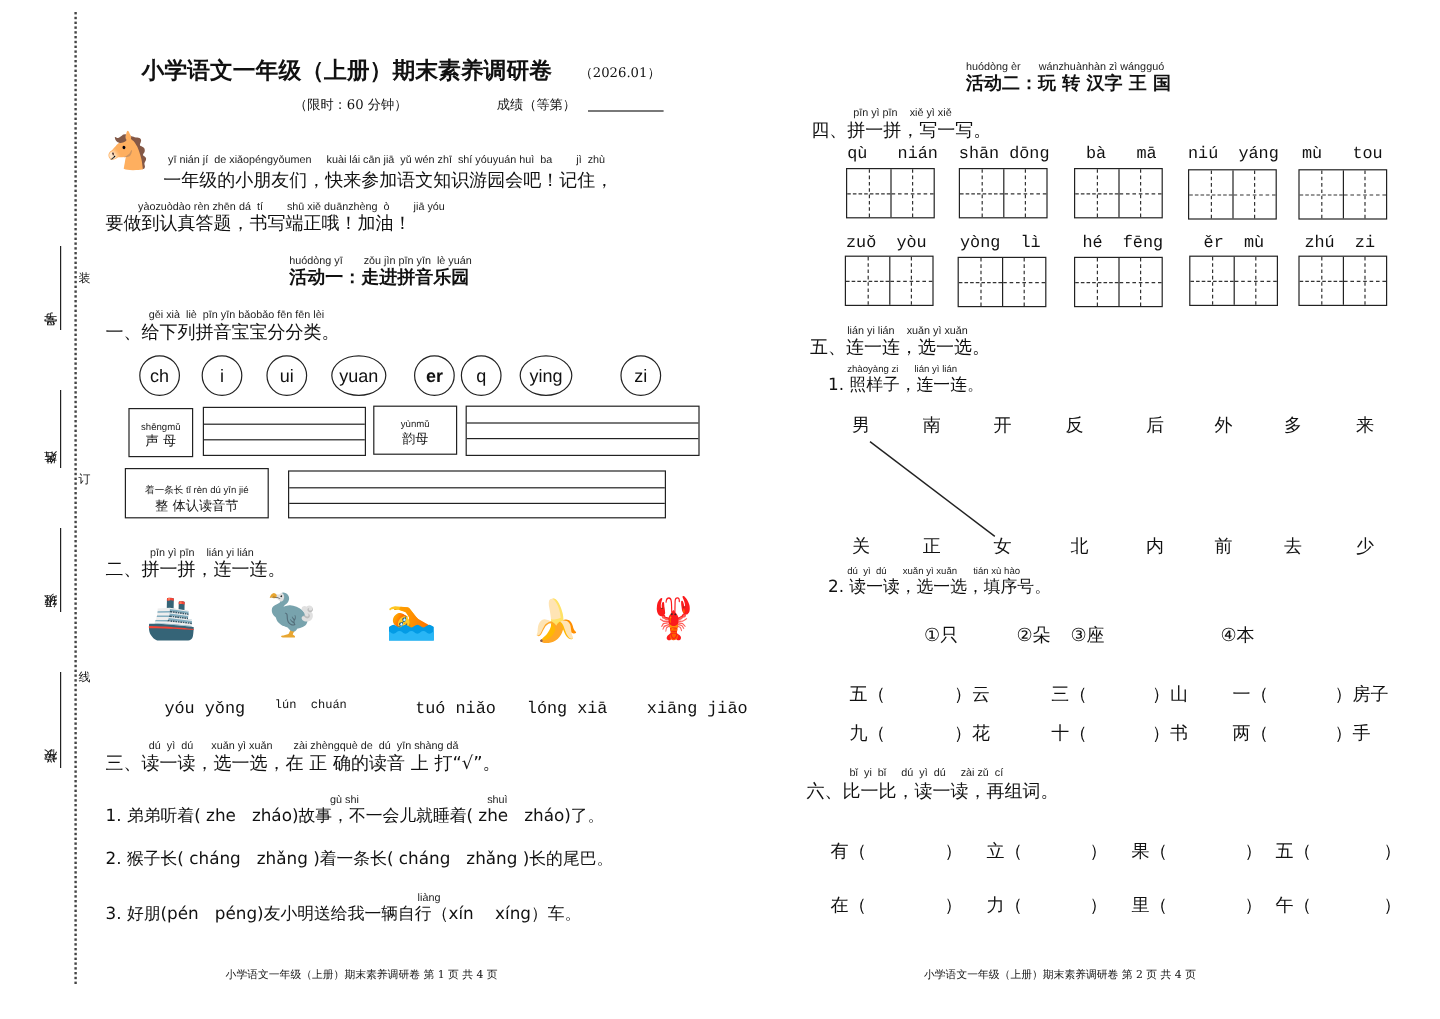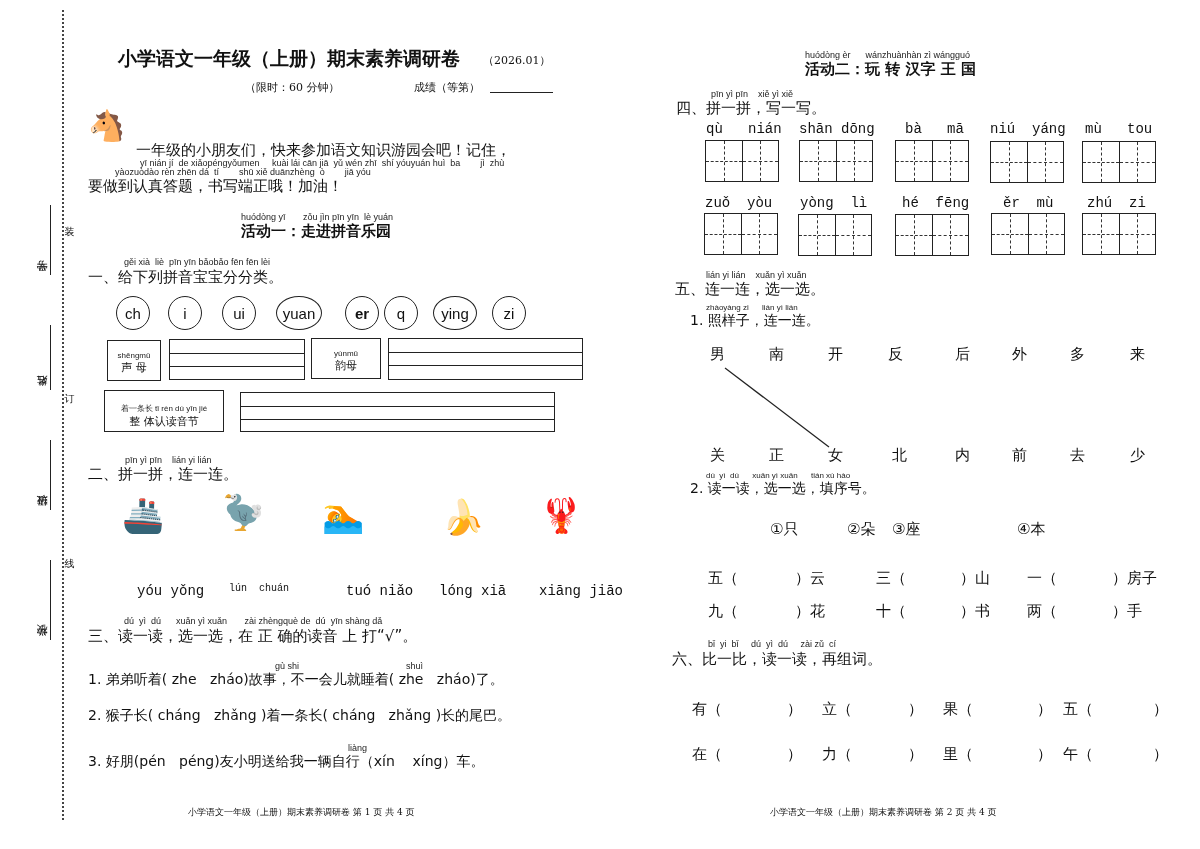--- a/index.html
+++ b/index.html
@@ -45,39 +45,39 @@
 <div class="mark" style="top:385px;">订</div>
 <div class="mark" style="top:550px;">线</div>
 
 <div class="abs bold" style="left:118px;top:46px;font-size:19px;">小学语文一年级（上册）期末素养调研卷</div>
 <div class="abs" style="left:483px;top:53px;font-size:11px;font-family:'DejaVu Serif',serif;">（2026.01）</div>
 <div class="abs" style="left:245px;top:80px;font-size:11px;font-family:'DejaVu Serif',serif;">（限时：60 分钟）</div>
 <div class="abs" style="left:414px;top:80px;font-size:11px;font-family:'DejaVu Serif',serif;">成绩（等第）</div>
 <div class="abs" style="left:490px;top:92px;width:63px;border-bottom:1.2px solid #222;"></div>
 
 <div class="abs" style="left:88px;top:108px;font-size:30px;">🐴</div>
-<div class="abs py" style="left:140px;top:128px;margin-top:30px;">yī nián jí  de xiǎopéngyǒumen     kuài lái cān jiā  yǔ wén zhī  shí yóuyuán huì  ba        jì  zhù</div>
+<div class="abs py" style="left:140px;top:128px;">yī nián jí  de xiǎopéngyǒumen     kuài lái cān jiā  yǔ wén zhī  shí yóuyuán huì  ba        jì  zhù</div>
 <div class="abs hz" style="left:136px;top:141px;">一年级的小朋友们，快来参加语文知识游园会吧！记住，</div>
 <div class="abs py" style="left:88px;top:167px;margin-left:27px;">yàozuòdào rèn zhēn dá  tí        shū xiě duānzhèng  ò        jiā yóu</div>
 <div class="abs hz" style="left:88px;top:177px;">要做到认真答题，书写端正哦！加油！</div>
 
 <div class="abs py" style="left:241px;top:212px;">huódòng yī       zǒu jìn pīn yīn  lè yuán</div>
 <div class="abs hz bold" style="left:241px;top:222px;">活动一：走进拼音乐园</div>
 
 <div class="abs py" style="left:124px;top:257px;">gěi xià  liè  pīn yīn bǎobǎo fēn fēn lèi</div>
 <div class="abs hz" style="left:88px;top:268px;">一、给下列拼音宝宝分分类。</div>
 
 <div class="circ" style="left:116px;width:34px;">ch</div>
 <div class="circ" style="left:168px;width:34px;">i</div>
 <div class="circ" style="left:222px;width:34px;">ui</div>
 <div class="circ" style="left:276px;width:46px;">yuan</div>
 <div class="circ" style="left:345px;width:34px;font-weight:bold;">er</div>
 <div class="circ" style="left:384px;width:34px;">q</div>
 <div class="circ" style="left:433px;width:44px;">ying</div>
-<div class="circ" style="left:492px;width:34px;text-align:right;">zi</div>
+<div class="circ" style="left:517px;width:34px;text-align:right;">zi</div>
 
 <div class="box" style="left:107px;top:340px;width:54px;height:41px;padding-top:10px;">
   <div class="py" style="font-size:8px;">shēngmǔ</div>
   <div style="font-size:11px;">声 母</div>
 </div>
 <div class="lines" style="left:169px;top:339px;width:136px;height:41px;">
     <div style="height:14px;"></div>
     <div style="height:13px;"></div>
   </div>
 <div class="box" style="left:311px;top:338px;width:70px;height:41px;padding-top:10px;">

